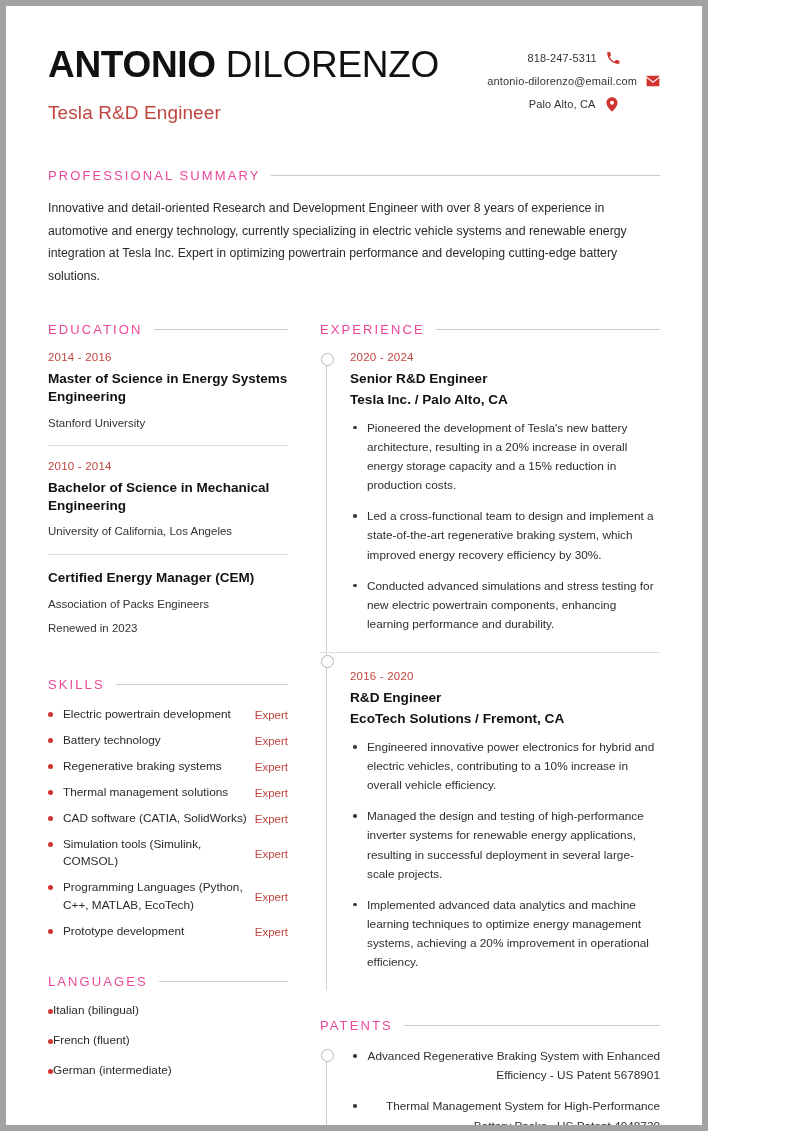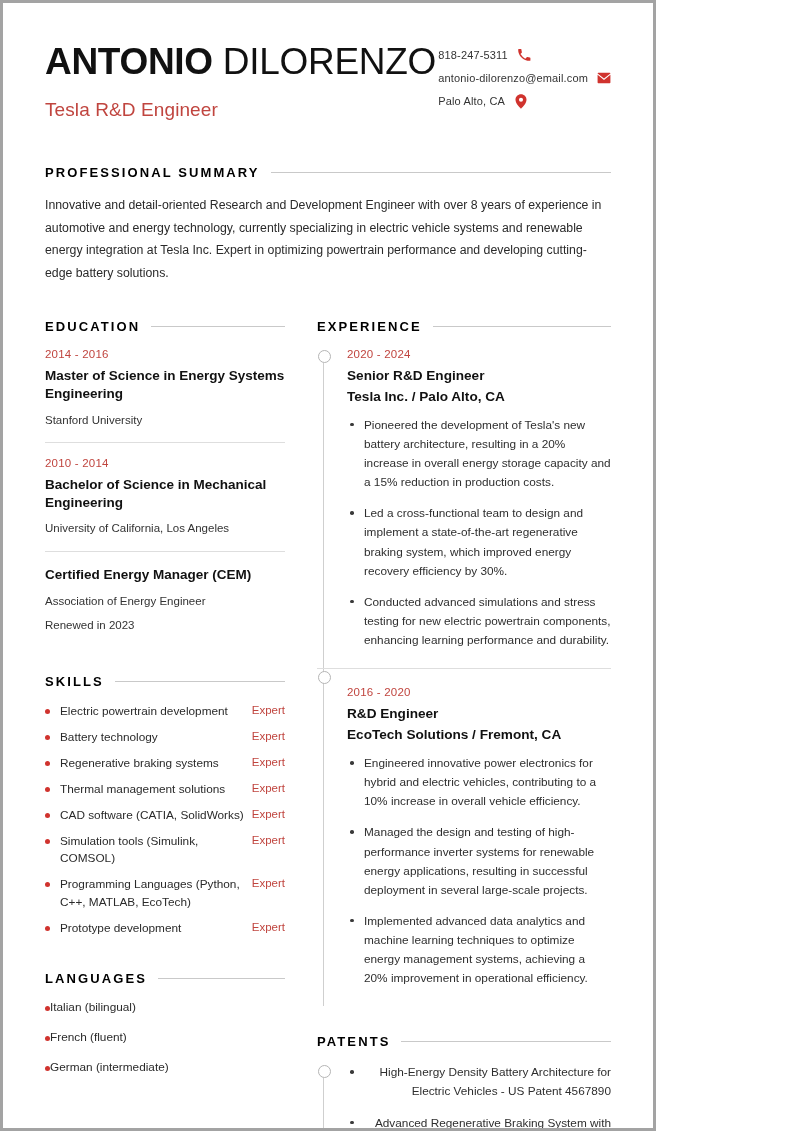--- a/index.html
+++ b/index.html
@@ -5,24 +5,24 @@
   * { box-sizing: border-box; margin: 0; padding: 0; }
   html, body {
     width: 800px;
     height: 1131px;
     background: #ffffff;
     font-family: "Liberation Sans", "DejaVu Sans", sans-serif;
     color: #1a1a1a;
   }
   .page {
     position: relative;
-    width: 656px;
+    width: 708px;
     height: 1131px;
     background: #ffffff;
-    border: 3px solid #a3a3a3;
+    border: 6px solid #a3a3a3;
     padding: 30px 42px 0 42px;
     overflow: hidden;
   }
 
   
   .header {
     display: flex;
     justify-content: space-between;
     align-items: flex-start;
     padding-top: 8px;
@@ -42,21 +42,21 @@
     font-weight: 400;
     color: #c0453f;
     letter-spacing: 0.1px;
   }
   .contact {
     flex: 0 0 auto;
     padding-top: 7px;
     display: flex;
     flex-direction: column;
     gap: 9px;
-    align-items: flex-start;
+    align-items: center;
   }
   .contact-row {
     display: flex;
     align-items: center;
     gap: 9px;
     font-size: 11px;
     color: #333333;
     letter-spacing: 0.15px;
   }
   .contact-row .ctext { text-align: right; }
@@ -72,23 +72,23 @@
 
   
   .section-head {
     display: flex;
     align-items: center;
     gap: 11px;
     margin-bottom: 14px;
   }
   .section-head .label {
     font-size: 13px;
-    font-weight: 700;
+    font-weight: 400;
     letter-spacing: 2.1px;
-    color: #000000;
+    color: #ec4899;
     white-space: nowrap;
   }
   .section-head .rule {
     flex: 1 1 auto;
     height: 1px;
     background: #c9c9c9;
   }
 
   
   .summary { margin-top: 44px; }
@@ -136,21 +136,21 @@
   .edu-note {
     font-size: 11.5px;
     color: #333333;
     margin-top: 9px;
   }
 
   
   .skills-block { margin-top: 30px; }
   .skill-row {
     display: flex;
-    align-items: flex-start;
+    align-items: center;
     justify-content: space-between;
     gap: 8px;
     margin-bottom: 9px;
   }
   .skill-name-wrap {
     display: flex;
     align-items: flex-start;
     gap: 10px;
     flex: 1 1 auto;
   }
@@ -343,21 +343,21 @@
         </div>
 
         <div class="edu-item">
           <div class="edu-date">2010 - 2014</div>
           <div class="edu-degree">Bachelor of Science in Mechanical Engineering</div>
           <div class="edu-school">University of California, Los Angeles</div>
         </div>
 
         <div class="edu-item">
           <div class="edu-degree">Certified Energy Manager (CEM)</div>
-          <div class="edu-school">Association of Energy Engineer</div>
+          <div class="edu-school">Association of Packs Engineers</div>
           <div class="edu-note">Renewed in 2023</div>
         </div>
       </div>
 
       <div class="skills-block">
         <div class="section-head">
           <span class="label">SKILLS</span>
           <span class="rule"></span>
         </div>
 
@@ -486,21 +486,20 @@
           <span class="label">PATENTS</span>
           <span class="rule"></span>
         </div>
         <div class="timeline">
           <div class="tl-rail"></div>
           <div class="patents-inner">
             <div class="tl-marker">
               <span class="tl-circle"></span>
             </div>
             <ul class="bullets">
-              <li>High-Energy Density Battery Architecture for Electric Vehicles - US Patent 4567890</li>
               <li>Advanced Regenerative Braking System with Enhanced Efficiency - US Patent 5678901</li>
               <li>Thermal Management System for High-Performance Battery Packs - US Patent 4948730</li>
             </ul>
           </div>
         </div>
       </div>
 
       <div class="refs-block">
         <div class="section-head">
           <span class="label">REFERENCES</span>

